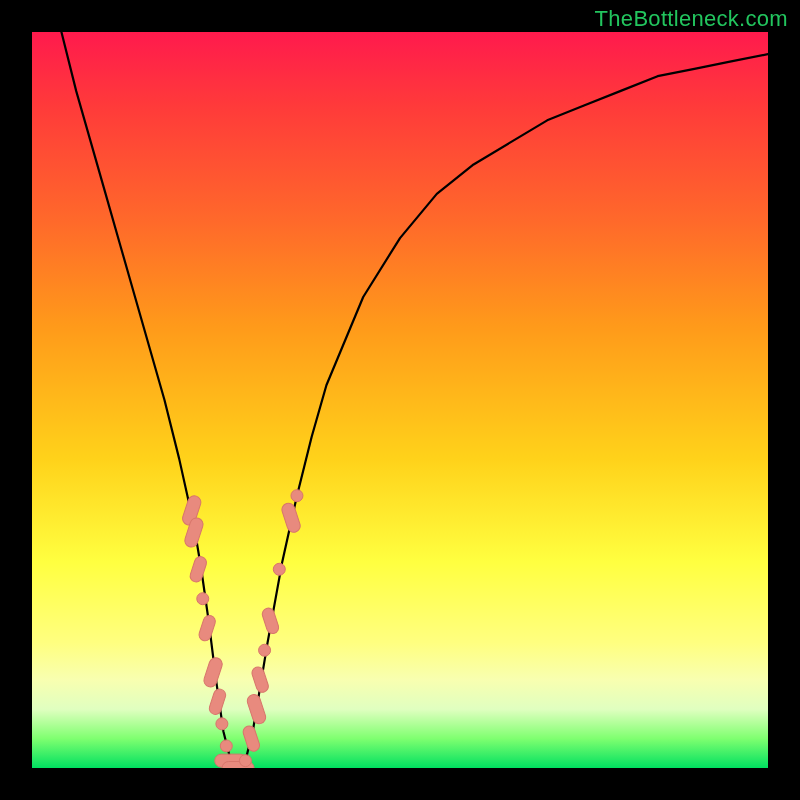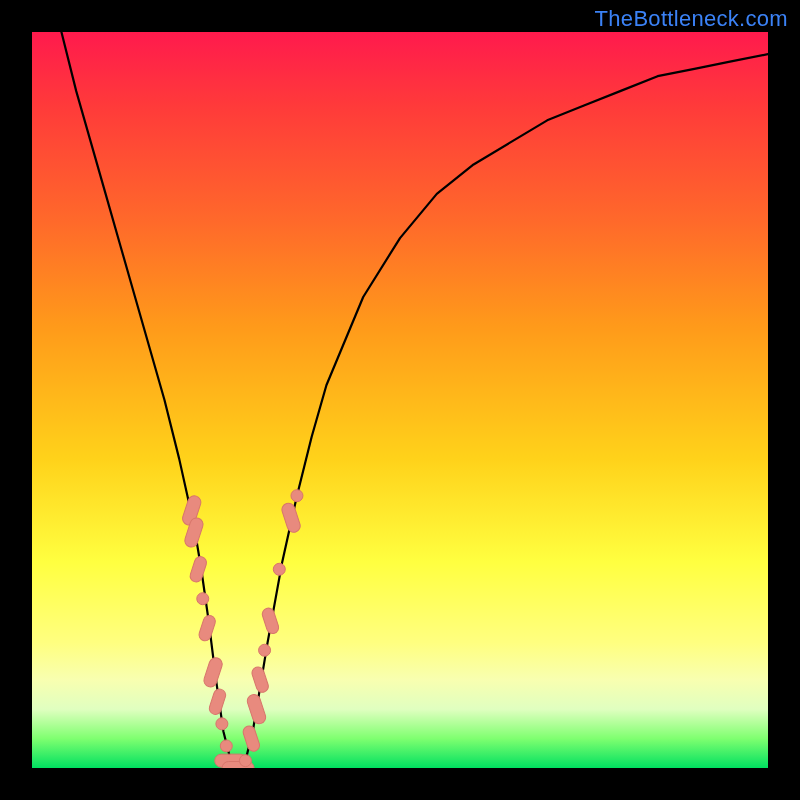--- a/index.html
+++ b/index.html
@@ -38,21 +38,21 @@
       #f8ffb0 88%,
       #e0ffc0 92%,
       #7fff70 96%,
       #00e060 100%
     );
   }
   .watermark {
     position: absolute;
     top: 6px;
     right: 12px;
-    color: #3b82f6;
+    color: #22c55e;
     font-size: 22px;
     font-weight: 500;
     letter-spacing: 0.3px;
     user-select: none;
   }
   svg {
     position: absolute;
     left: 0;
     top: 0;
   }

